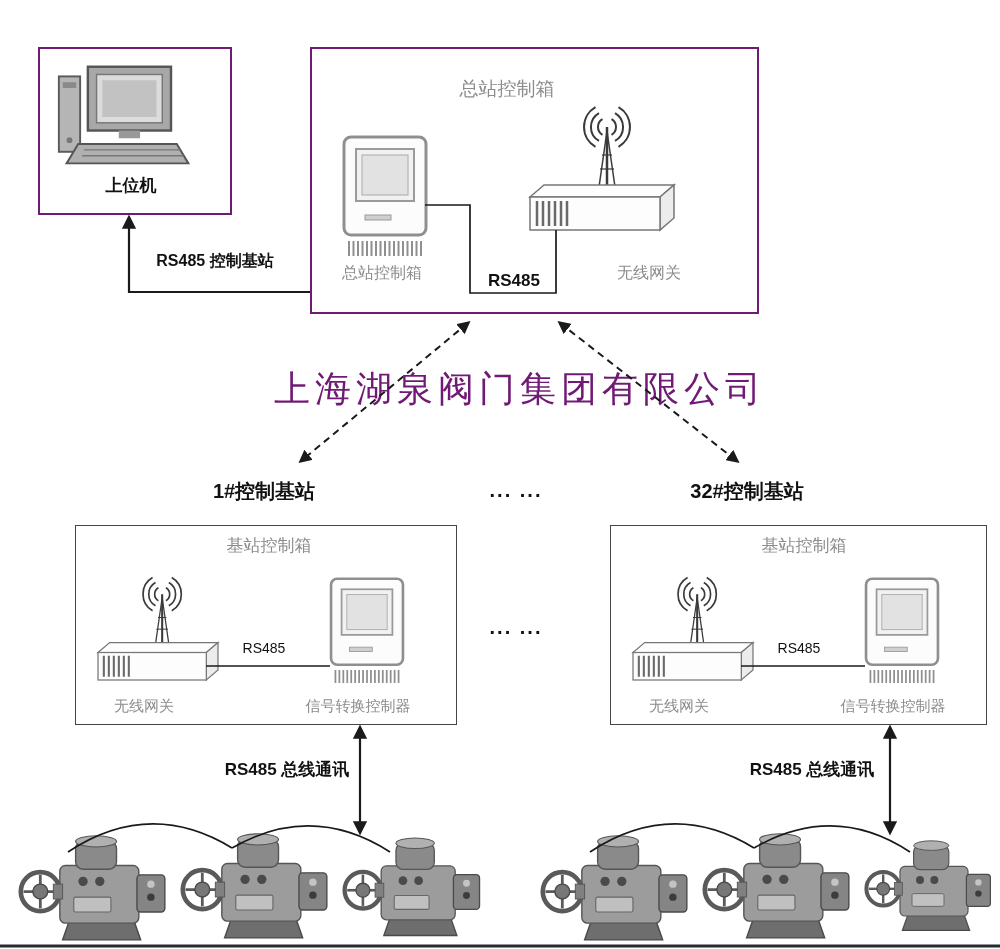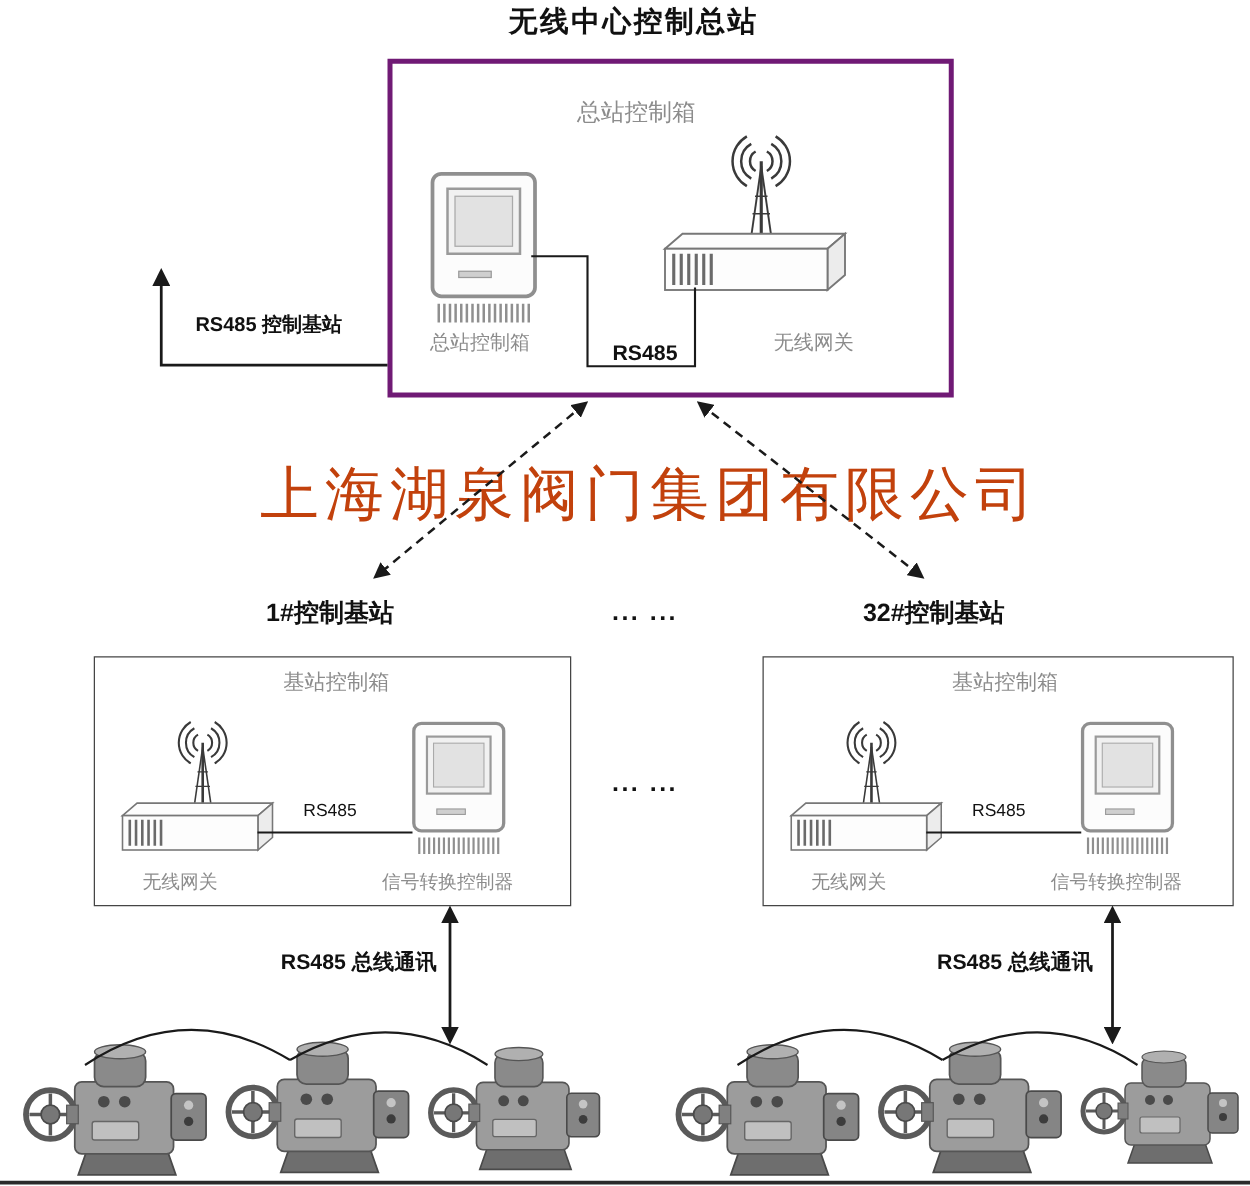--- a/index.html
+++ b/index.html
@@ -1,26 +1,26 @@
 <!DOCTYPE html>
 <html><head>
 <meta charset="utf-8">
 <style>
   html,body{margin:0;padding:0;background:#fff;}
   .canvas{position:relative;width:1000px;height:949px;background:#fff;
           font-family:"Liberation Sans",sans-serif;color:#111;overflow:hidden;}
-  .box{position:absolute;border:4px solid #701a75;background:#fff;}
+  .box{position:absolute;border:2px solid #701a75;background:#fff;}
   .box.thin{border-width:1.5px;border-color:#454545;}
   .abs{position:absolute;}
   svg.abs{overflow:visible;}
   .lbl{position:absolute;transform:translateX(-50%);white-space:nowrap;line-height:1.15;}
   .b{font-weight:bold;}
   .gray{color:#8c8c8c;}
   .title{font-size:23px;font-weight:bold;letter-spacing:2px;}
-  .watermark{font-size:47px;color:#c2410c;letter-spacing:5px;}
+  .watermark{font-size:36px;color:#701a75;letter-spacing:5px;}
   .dots{font-size:20px;letter-spacing:2px;}
   .overlay{position:absolute;left:0;top:0;pointer-events:none;}
   .ln{stroke:#1a1a1a;stroke-width:2.2;fill:none;}
   .thin-ln{stroke-width:1.7;}
   .dash{stroke-dasharray:7 5;stroke-width:2;}
 </style>
 </head>
 <body>
 
 <div class="canvas">
@@ -81,22 +81,27 @@
         <circle cx="143" cy="72" r="4" fill="#3c3c3c"></circle>
         <circle cx="70" cy="55" r="5" fill="#4a4a4a"></circle>
         <circle cx="88" cy="55" r="5" fill="#4a4a4a"></circle>
         <rect x="60" y="72" width="40" height="16" rx="2" fill="#c0c0c0" stroke="#666" stroke-width="1.2"></rect>
       </symbol>
     </defs>
   </svg>
 
   <div class="lbl watermark" style="left:520px;top:368px">上海湖泉阀门集团有限公司</div>
 
-  <div class="lbl title" style="left:507px;top:4px">无线中心控制总站</div>
 
+  <div class="box" style="left:38px;top:47px;width:190px;height:164px">
+    <svg class="abs" style="left:15px;top:12px" width="145" height="112">
+      <use href="#sym-computer" width="100%" height="100%"></use>
+    </svg>
+    <div class="lbl b" style="left:91px;top:127px;font-size:17px">上位机</div>
+  </div>
 
   <div class="lbl b" style="left:215px;top:252px;font-size:16px">RS485 控制基站</div>
 
   <div class="box" style="left:310px;top:47px;width:445px;height:263px">
     <div class="lbl gray" style="left:195px;top:29px;font-size:19px">总站控制箱</div>
     <svg class="abs" style="left:23px;top:86px" width="100" height="122">
       <use href="#sym-monitor" width="100%" height="100%"></use>
     </svg>
     <div class="lbl gray" style="left:70px;top:215px;font-size:16px">总站控制箱</div>
     <svg class="abs" style="left:200px;top:48px" width="180" height="140">

